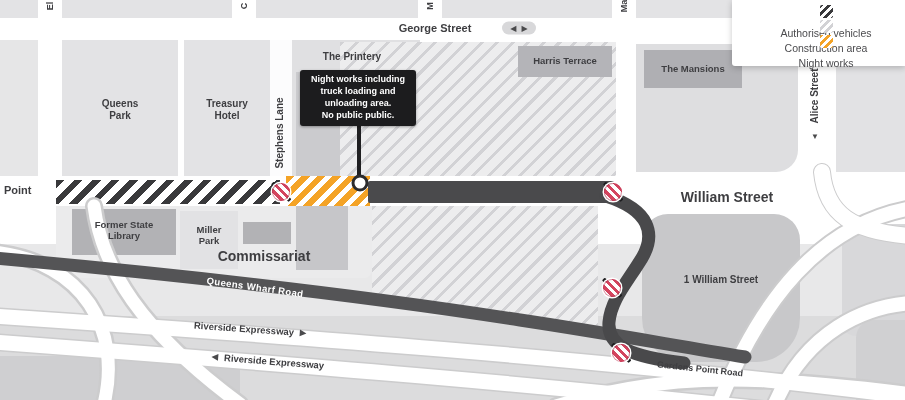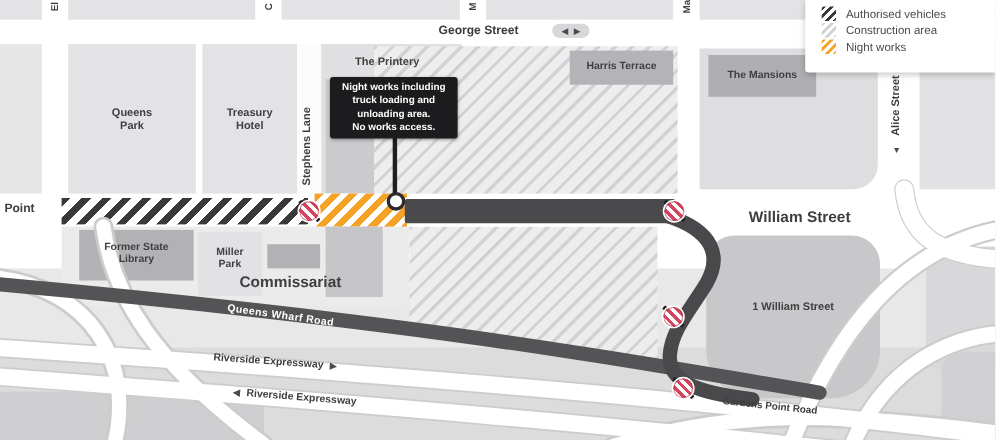--- a/index.html
+++ b/index.html
@@ -28,21 +28,21 @@
   .callout{position:absolute;left:300px;top:70px;width:116px;height:56px;background:#1c1c1e;
            border-radius:3px;z-index:35;display:flex;flex-direction:column;align-items:center;
            justify-content:center;color:#fff;font-weight:bold;font-size:9px;line-height:1.32;
            text-align:center;box-shadow:0 1px 3px rgba(0,0,0,.35);}
   .pointer-line{position:absolute;left:357px;top:124px;width:3.5px;height:54px;background:#1f1f21;z-index:25;}
   .pointer-dot{position:absolute;left:360px;top:183px;width:11px;height:11px;border-radius:50%;
                background:#fff;border:3px solid #2b2b2d;transform:translate(-50%,-50%);z-index:26;}
   
   .legend{position:absolute;left:732px;top:0;width:173px;height:66px;background:#ffffff;z-index:40;
           border-radius:0 0 0 3px;box-shadow:0 2px 6px rgba(0,0,0,.22);padding:5px 0 0 15px;box-sizing:border-box;}
-  .lg-row{display:flex;align-items:center;gap:9px;height:15px;font-size:10.5px;color:#4b4b4e;}
+  .lg-row{display:flex;align-items:center;gap:9px;height:15px;font-size:10.5px;color:#4b4b4e;flex-direction:column;}
   .sw{width:13px;height:13px;border-radius:2px;flex:0 0 auto;position:relative;}
   .sw-auth{background:repeating-linear-gradient(135deg,#39393b 0 2.5px,#fff 2.5px 5.5px);}
   .sw-con{background:repeating-linear-gradient(135deg,#d2d2d5 0 2.5px,#fff 2.5px 5.5px);}
   .sw-night{background:repeating-linear-gradient(135deg,#f4a326 0 2.5px,#fff 2.5px 5.5px);}
   .sw-rc{border-radius:50%;}
   .sw-rc .bar{position:absolute;left:50%;top:50%;width:2.5px;height:17px;background:#1d1d1f;
               transform:translate(-50%,-50%) rotate(-45deg);}
   .sw-rc .disc{position:absolute;inset:0;border-radius:50%;
                background:repeating-linear-gradient(45deg,#d4455f 0 2px,#fff 2px 4.4px);
                box-shadow:0 0 0 1px #fff, inset 0 0 0 1px rgba(190,50,80,.55);}
@@ -183,21 +183,21 @@
       <i class="bar"></i>
       <i class="disc"></i>
     </div>
 
   <div class="pointer-line"></div>
   <div class="pointer-dot"></div>
   <div class="callout">
     <span>Night works including</span>
     <span>truck loading and</span>
     <span>unloading area.</span>
-    <span>No works access.</span>
+    <span>No public public.</span>
   </div>
 
   <div class="legend">
     <div class="lg-row">
       <span class="sw sw-auth"></span>
       <span>Authorised vehicles</span>
     </div>
     <div class="lg-row">
       <span class="sw sw-con"></span>
       <span>Construction area</span>

